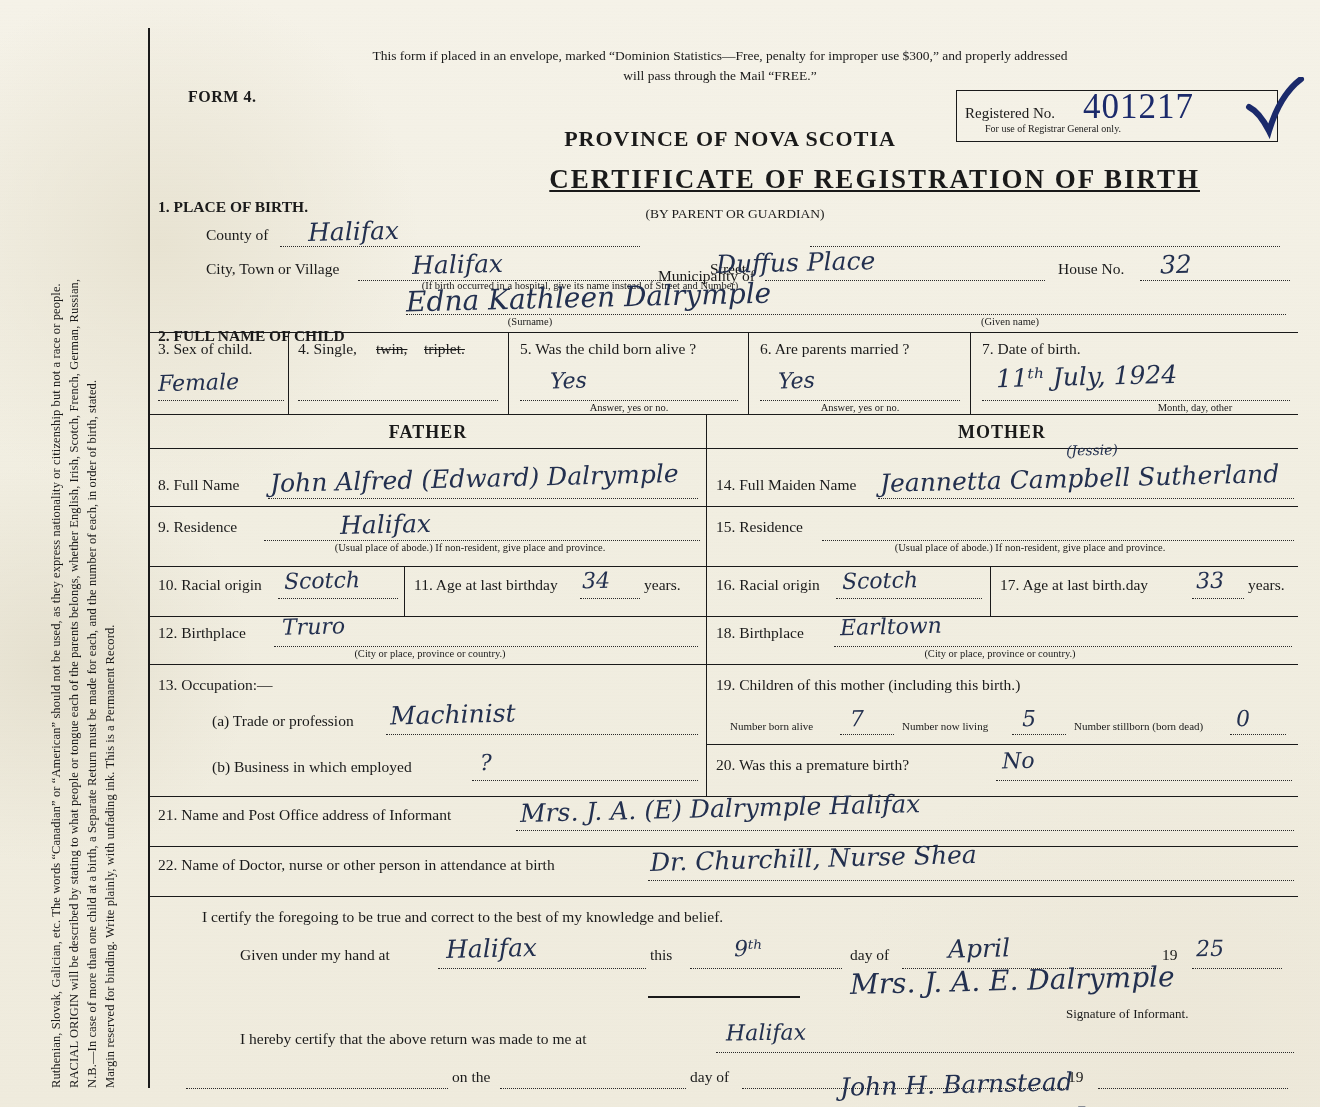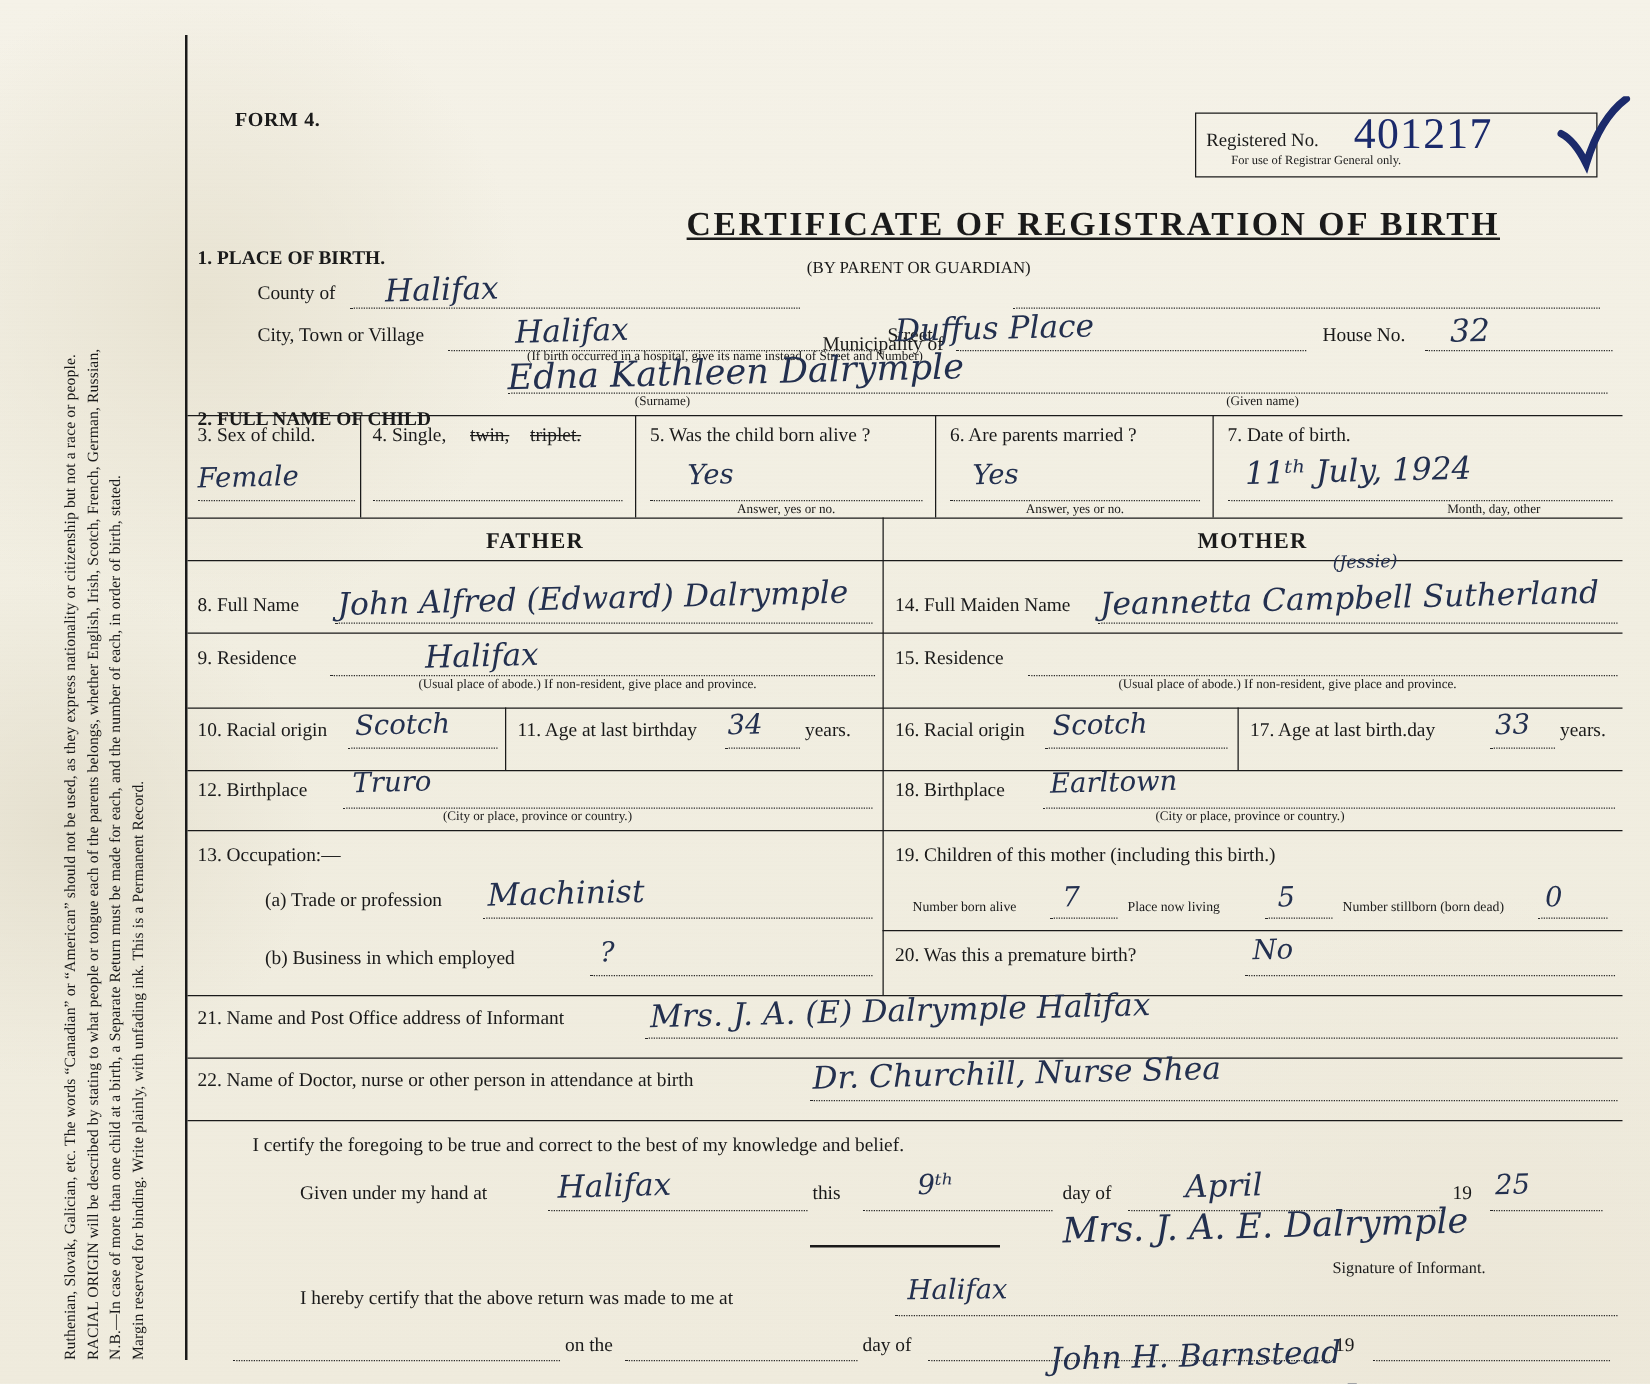--- a/index.html
+++ b/index.html
@@ -109,22 +109,27 @@
 <div class="side-note">
   <div class="col c1">Margin reserved for binding.   Write plainly, with unfading ink.   This is a Permanent Record.</div>
   <div class="col c2">N.B.—In case of more than one child at a birth, a Separate Return must be made for each, and the number of each, in order of birth, stated.</div>
   <div class="col c3">RACIAL ORIGIN will be described by stating to what people or tongue each of the parents belongs, whether English, Irish, Scotch, French, German, Russian,</div>
   <div class="col c4">Ruthenian, Slovak, Galician, etc.   The words “Canadian” or “American” should not be used, as they express nationality or citizenship but not a race or people.</div>
 </div>
 
 <div class="frame">
   <div class="inner">
 
+    <div class="top-note">
+      <div>This form if placed in an envelope, marked “Dominion Statistics—Free, penalty for improper use $300,” and properly addressed</div>
+      <div>will pass through the Mail “FREE.”</div>
+    </div>
 
     <div class="form-no">FORM 4.</div>
+    <div class="province">PROVINCE OF NOVA SCOTIA</div>
     <div class="title">CERTIFICATE OF REGISTRATION OF BIRTH</div>
     <div class="subtitle">(BY PARENT OR GUARDIAN)</div>
 
     <div class="regbox">
       <div class="lbl">Registered No.</div>
       <div class="sub">For use of Registrar General only.</div>
       <div class="regnum">401217</div>
       <svg class="checkmark" viewBox="0 0 60 62">
         <path d="M4 30 C12 34, 18 42, 24 54 C30 34, 40 14, 56 2" stroke="#1b2a6b" stroke-width="6" fill="none" stroke-linecap="round"></path>
       </svg>
@@ -259,21 +264,21 @@
     <div class="lbl" style="left:566px;top:596px;">18. Birthplace</div>
     <div class="dots" style="left:684px;top:618px;width:458px;"></div>
     <div class="hand m" style="left:690px;top:586px;">Earltown</div>
     <div class="tiny-c" style="left:700px;top:620px;width:300px;">(City or place, province or country.)</div>
 
     <div class="lbl" style="left:566px;top:648px;">19. Children of this mother (including this birth.)</div>
     <div class="lbl sm" style="left:580px;top:692px;">Number born alive</div>
     <div class="dots" style="left:690px;top:706px;width:54px;"></div>
     <div class="hand m" style="left:700px;top:678px;">7</div>
 
-    <div class="lbl sm" style="left:752px;top:692px;">Place now living</div>
+    <div class="lbl sm" style="left:752px;top:692px;">Number now living</div>
     <div class="dots" style="left:862px;top:706px;width:54px;"></div>
     <div class="hand m" style="left:872px;top:678px;">5</div>
 
     <div class="lbl sm" style="left:924px;top:692px;">Number stillborn (born dead)</div>
     <div class="dots" style="left:1080px;top:706px;width:56px;"></div>
     <div class="hand m" style="left:1086px;top:678px;">0</div>
 
     <div class="lbl" style="left:566px;top:728px;">20. Was this a premature birth?</div>
     <div class="dots" style="left:846px;top:752px;width:296px;"></div>
     <div class="hand m" style="left:852px;top:720px;">No</div>

